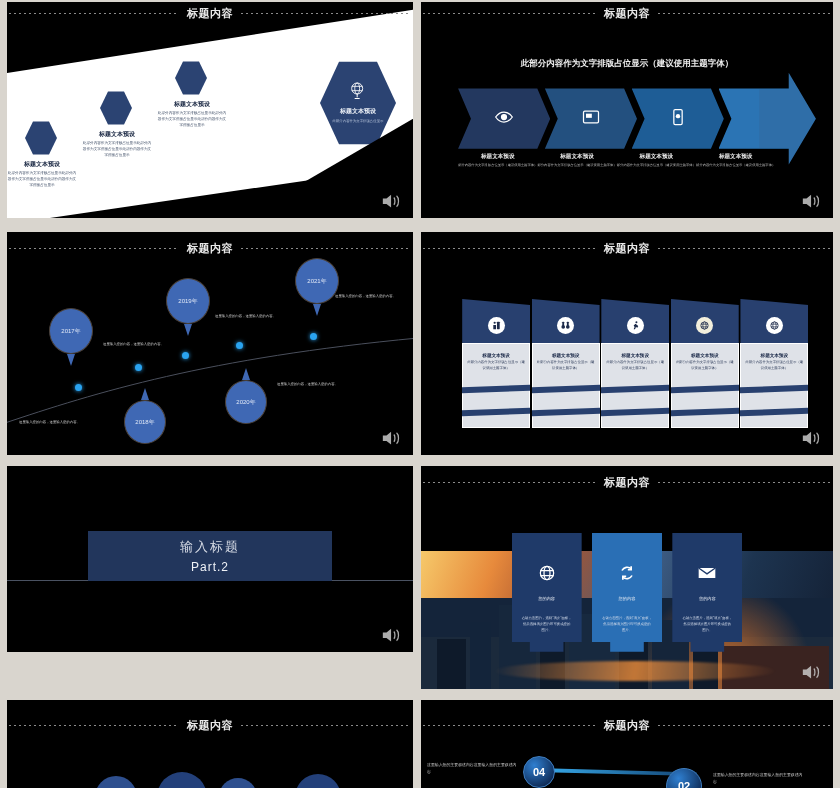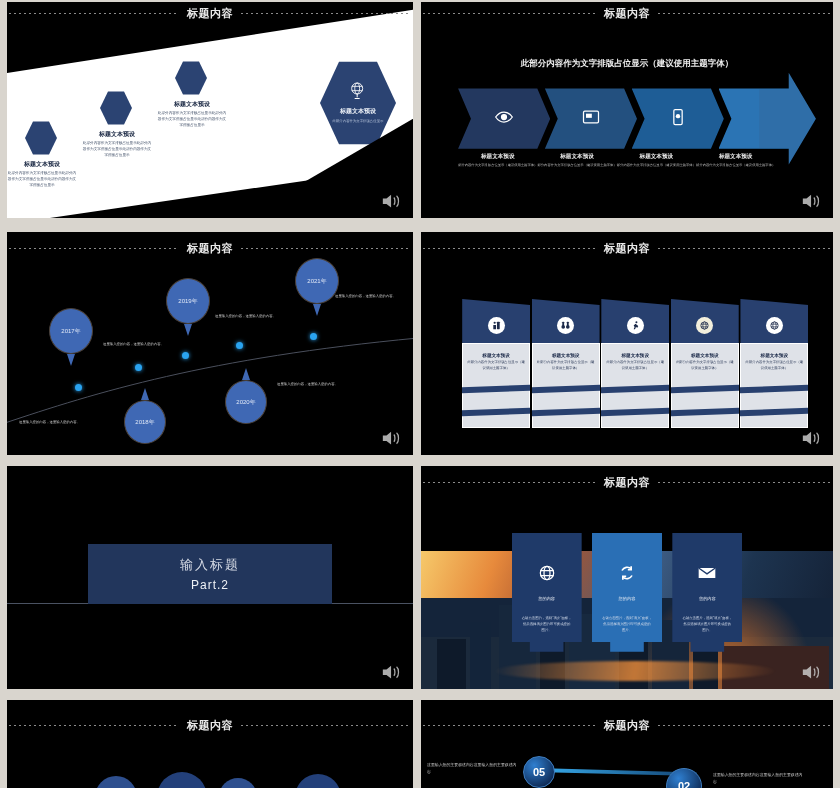--- a/index.html
+++ b/index.html
@@ -517,21 +517,21 @@
     </div>
 
     <span class="speaker">
       <svg viewBox="0 0 24 20">
           <path d="M2 7h4l5-4v14l-5-4H2z" fill="#c9c9c9"></path>
           <path d="M14 6c1.6 1.4 1.6 6.6 0 8M17 4c2.8 2.2 2.8 9.8 0 12" stroke="#c9c9c9" stroke-width="1.4" fill="none"></path>
         </svg>
     </span>
   </div>
 
-  <div class="slide s5" style="left:7px;top:466px;width:406px;height:223px;">
+  <div class="slide s5" style="left:7px;top:466px;width:406px;height:186px;">
     <div class="hr"></div>
     <div class="band">
       <span class="t1">输入标题</span>
       <span class="t2">Part.2</span>
     </div>
     <span class="speaker">
       <svg viewBox="0 0 24 20">
           <path d="M2 7h4l5-4v14l-5-4H2z" fill="#c9c9c9"></path>
           <path d="M14 6c1.6 1.4 1.6 6.6 0 8M17 4c2.8 2.2 2.8 9.8 0 12" stroke="#c9c9c9" stroke-width="1.4" fill="none"></path>
         </svg>
@@ -623,21 +623,21 @@
   <div class="slide s8" style="left:421px;top:700px;width:412px;height:88px;">
     <div class="titlebar" style="top:18px;">
       <span class="dotline l"></span>
       <span class="slide-title">标题内容</span>
       <span class="dotline r"></span>
     </div>
 
     <span class="ribbon" style="left:124px;top:66px;width:152px;"></span>
 
     <div class="num" style="left:102px;top:56px;width:30px;height:30px;">
-      <span>05</span>
+      <span>04</span>
     </div>
     <div class="note" style="left:6px;top:62px;text-align:left;">这里输入您的主要叙述内容这里输入您的主要叙述内容</div>
 
     <div class="num" style="left:245px;top:68px;width:34px;height:34px;">
       <span>02</span>
     </div>
     <div class="note r" style="left:292px;top:72px;">这里输入您的主要叙述内容这里输入您的主要叙述内容</div>
   </div>
 
 </div>

